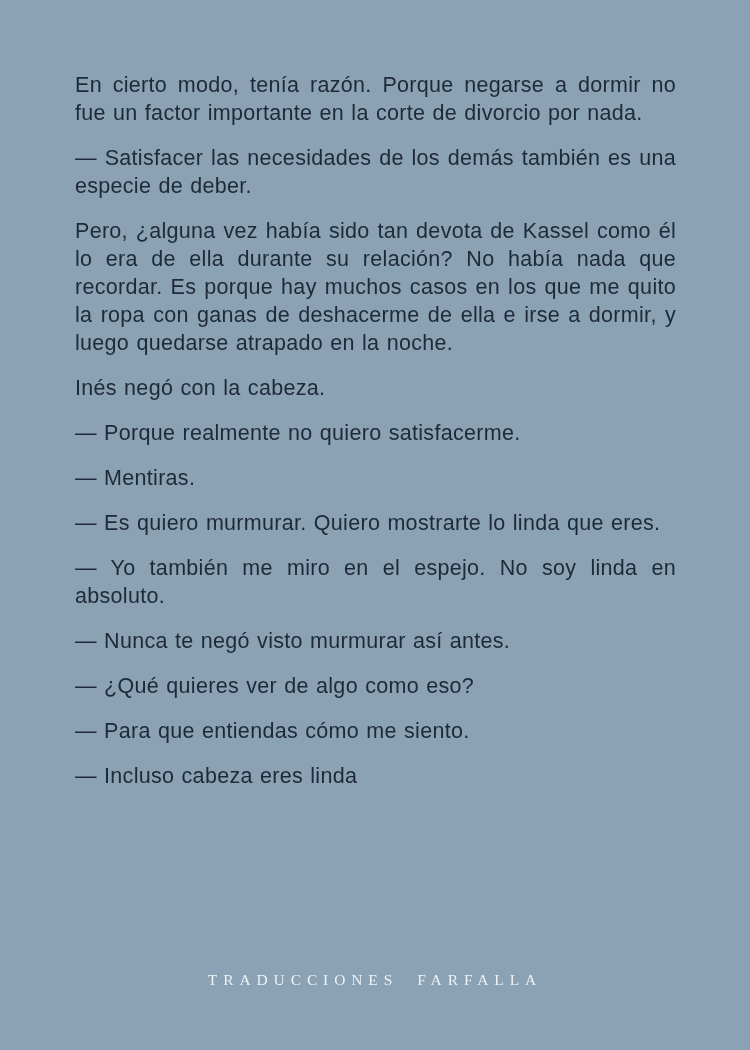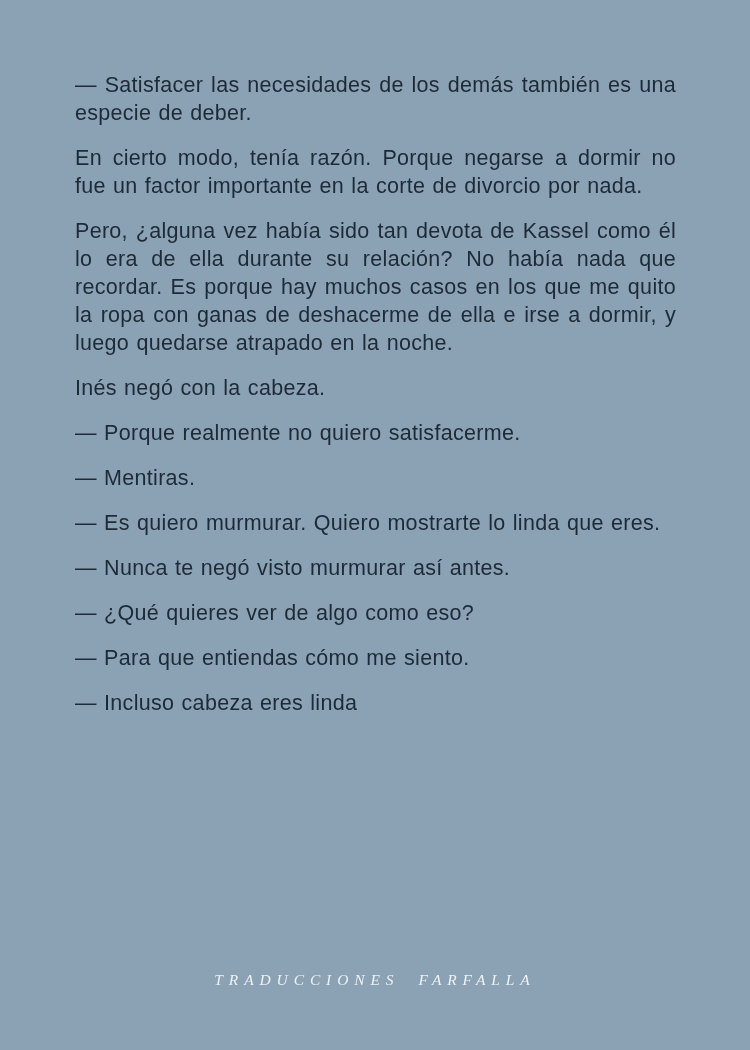--- a/index.html
+++ b/index.html
@@ -35,34 +35,34 @@
     left: 0;
     right: 0;
     top: 971px;
     text-align: center;
     font-family: "Liberation Serif", "DejaVu Serif", serif;
     font-size: 15.5px;
     font-weight: 400;
     letter-spacing: 0.38em;
     word-spacing: 0.6em;
     color: #EDF2F5;
-    font-style: italic;
   }
 </style>
 </head>
 <body>
 
 <div class="page">
   <div class="content">
+    <p>En cierto modo, tenía razón. Porque negarse a dormir no fue un factor importante en la corte de divorcio por nada.</p>
     <p>— Satisfacer las necesidades de los demás también es una especie de deber.</p>
-    <p>En cierto modo, tenía razón. Porque negarse a dormir no fue un factor importante en la corte de divorcio por nada.</p>
     <p>Pero, ¿alguna vez había sido tan devota de Kassel como él lo era de ella durante su relación? No había nada que recordar. Es porque hay muchos casos en los que me quito la ropa con ganas de deshacerme de ella e irse a dormir, y luego quedarse atrapado en la noche.</p>
     <p>Inés negó con la cabeza.</p>
     <p>— Porque realmente no quiero satisfacerme.</p>
     <p>— Mentiras.</p>
     <p>— Es quiero murmurar. Quiero mostrarte lo linda que eres.</p>
+    <p>— Yo también me miro en el espejo. No soy linda en absoluto.</p>
     <p>— Nunca te negó visto murmurar así antes.</p>
     <p>— ¿Qué quieres ver de algo como eso?</p>
     <p>— Para que entiendas cómo me siento.</p>
     <p>— Incluso cabeza eres linda</p>
   </div>
   <div class="footer">TRADUCCIONES FARFALLA</div>
 </div>
 
 </body></html>

